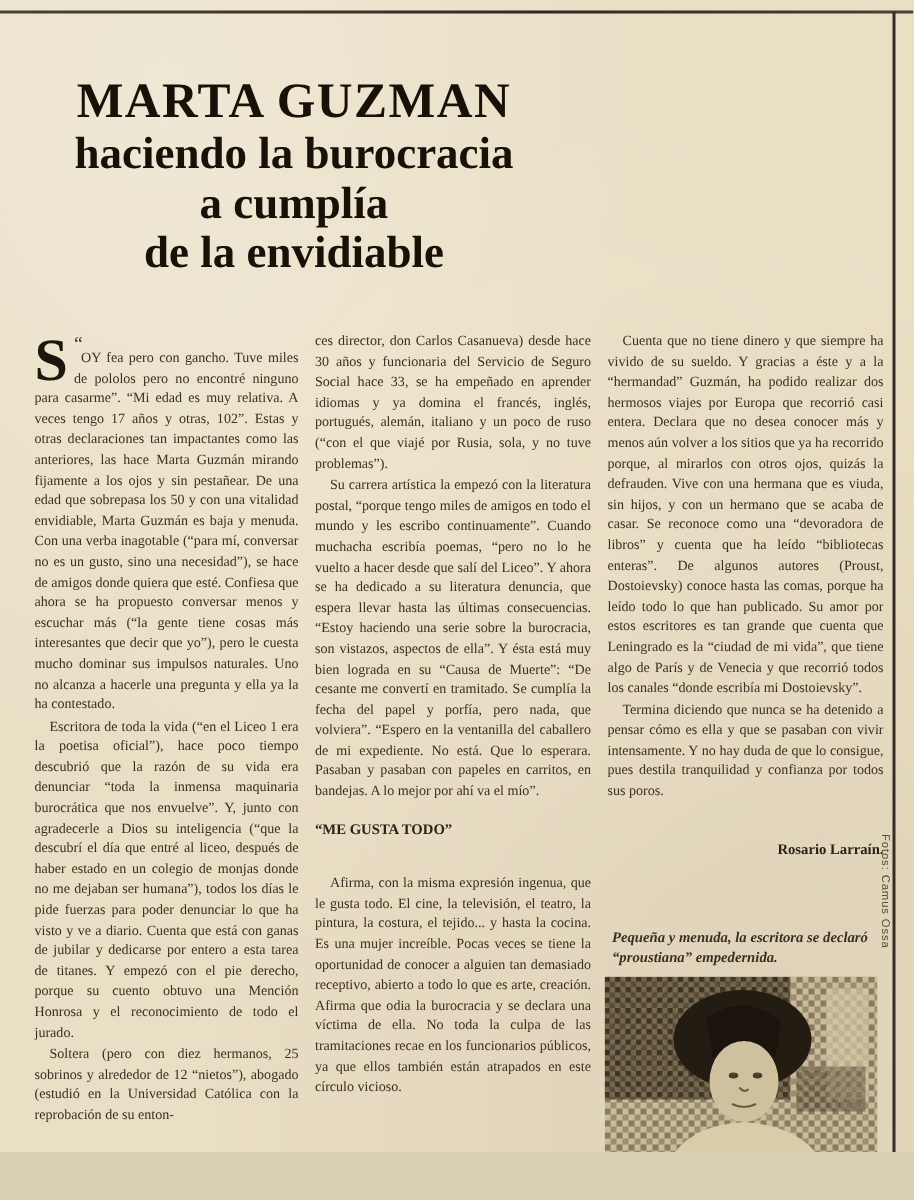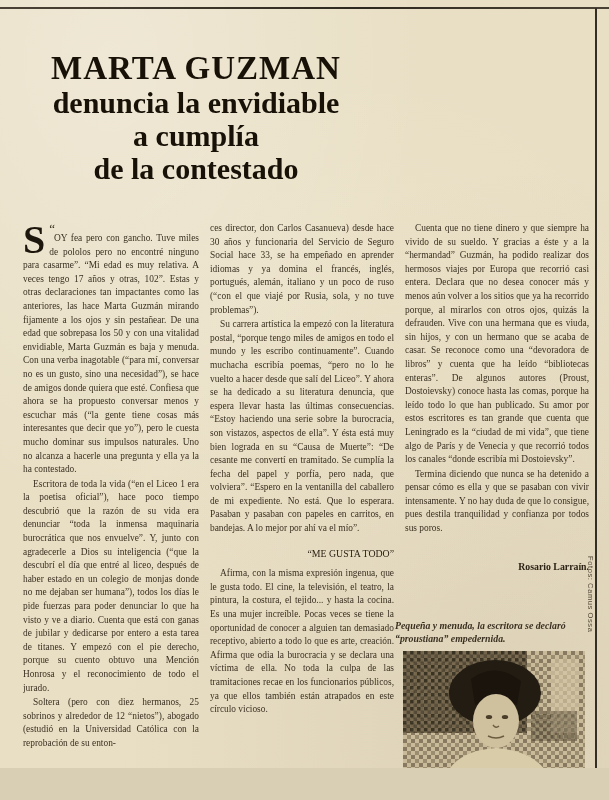--- a/index.html
+++ b/index.html
@@ -32,24 +32,24 @@
   .col1{width:176px;}
   .col2{width:184px;}
   .col3{width:184px;}
   .col p{margin:0 0 1px 0;}
   .col p.ind{text-indent:10px;}
   .lead-quote{font-size:13px;vertical-align:8px;letter-spacing:-1px;}
   .dropcap{
     float:left;font-size:40px;line-height:32px;font-weight:bold;
     padding:2px 4px 0 0;color:#1d160c;
   }
-  .subhead{text-align:right;font-weight:normal;font-size:9.8px;margin:11px 0 7px 0;color:#2c2315;}
+  .subhead{text-align:left;font-weight:bold;font-size:9.8px;margin:11px 0 23px 0;color:#2c2315;}
   .byline{text-align:right;font-weight:bold;font-size:9.8px;margin-top:24px;color:#2c2315;}
   .caption{
-    position:absolute;left:395px;top:620px;width:190px;
+    position:absolute;left:408px;top:620px;width:190px;
     font-style:italic;font-weight:bold;font-size:9.8px;line-height:12.5px;color:#3a3021;
     text-align:left;
   }
   .photo{position:absolute;left:403px;top:651px;width:182px;height:137px;overflow:hidden;}
   .photo svg{display:block;}
   .photo-credit{
     position:absolute;left:586px;top:556px;height:160px;
     writing-mode:vertical-rl;
     font-size:7.5px;letter-spacing:.6px;color:#55493a;
     font-family:"Liberation Sans", sans-serif;
@@ -60,23 +60,23 @@
 </head>
 <body>
 
 <div class="page">
 
   <div class="border-top"></div>
   <div class="border-right"></div>
 
   <h1 class="title" style="margin:0;">
     <div class="t1">MARTA GUZMAN</div>
-    <div class="t2">denuncia la envidiable</div>
+    <div class="t2">haciendo la burocracia</div>
     <div class="t3">a cumplía</div>
-    <div class="t4">de la contestado</div>
+    <div class="t4">de la envidiable</div>
   </h1>
 
   <div class="columns">
 
     <div class="col col1">
       <p><span class="lead-quote">“</span><span class="dropcap">S</span><span>OY fea pero con gancho. Tuve miles de pololos pero no encontré ninguno para casarme”. “Mi edad es muy relativa. A veces tengo 17 años y otras, 102”. Estas y otras declaraciones tan impactantes como las anteriores, las hace Marta Guzmán mirando fijamente a los ojos y sin pestañear. De una edad que sobrepasa los 50 y con una vitalidad envidiable, Marta Guzmán es baja y menuda. Con una verba inagotable (“para mí, conversar no es un gusto, sino una necesidad”), se hace de amigos donde quiera que esté. Confiesa que ahora se ha propuesto conversar menos y escuchar más (“la gente tiene cosas más interesantes que decir que yo”), pero le cuesta mucho dominar sus impulsos naturales. Uno no alcanza a hacerle una pregunta y ella ya la ha contestado.</span></p>
       <p class="ind">Escritora de toda la vida (“en el Liceo 1 era la poetisa oficial”), hace poco tiempo descubrió que la razón de su vida era denunciar “toda la inmensa maquinaria burocrática que nos envuelve”. Y, junto con agradecerle a Dios su inteligencia (“que la descubrí el día que entré al liceo, después de haber estado en un colegio de monjas donde no me dejaban ser humana”), todos los días le pide fuerzas para poder denunciar lo que ha visto y ve a diario. Cuenta que está con ganas de jubilar y dedicarse por entero a esta tarea de titanes. Y empezó con el pie derecho, porque su cuento obtuvo una Mención Honrosa y el reconocimiento de todo el jurado.</p>
       <p class="ind">Soltera (pero con diez hermanos, 25 sobrinos y alrededor de 12 “nietos”), abogado (estudió en la Universidad Católica con la reprobación de su enton-</p>
     </div>
 

